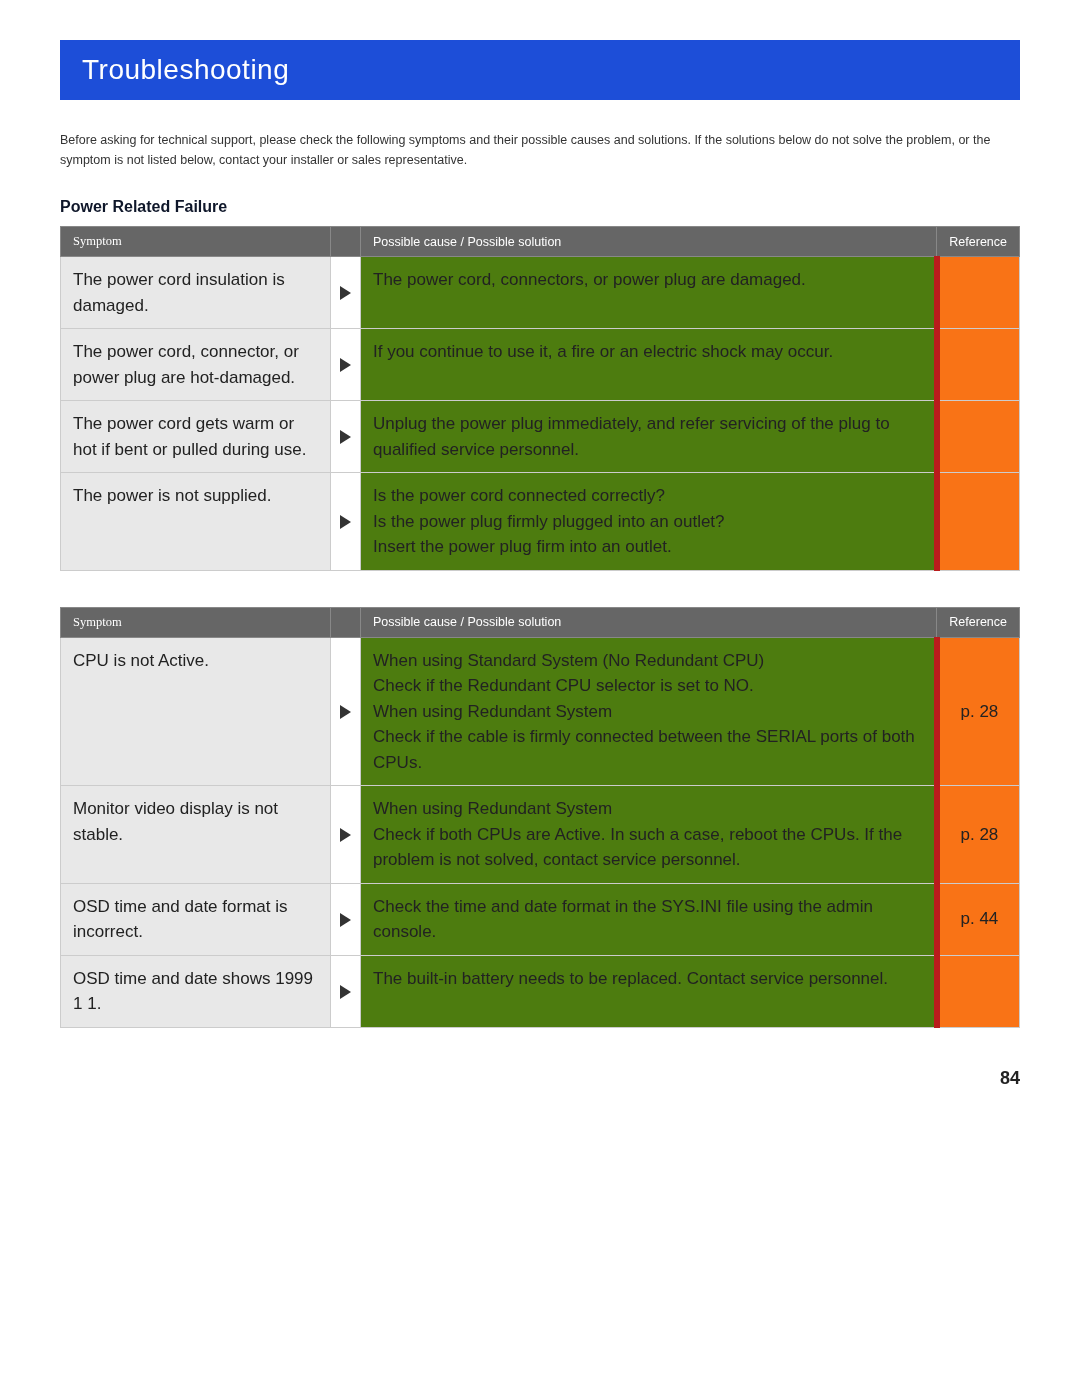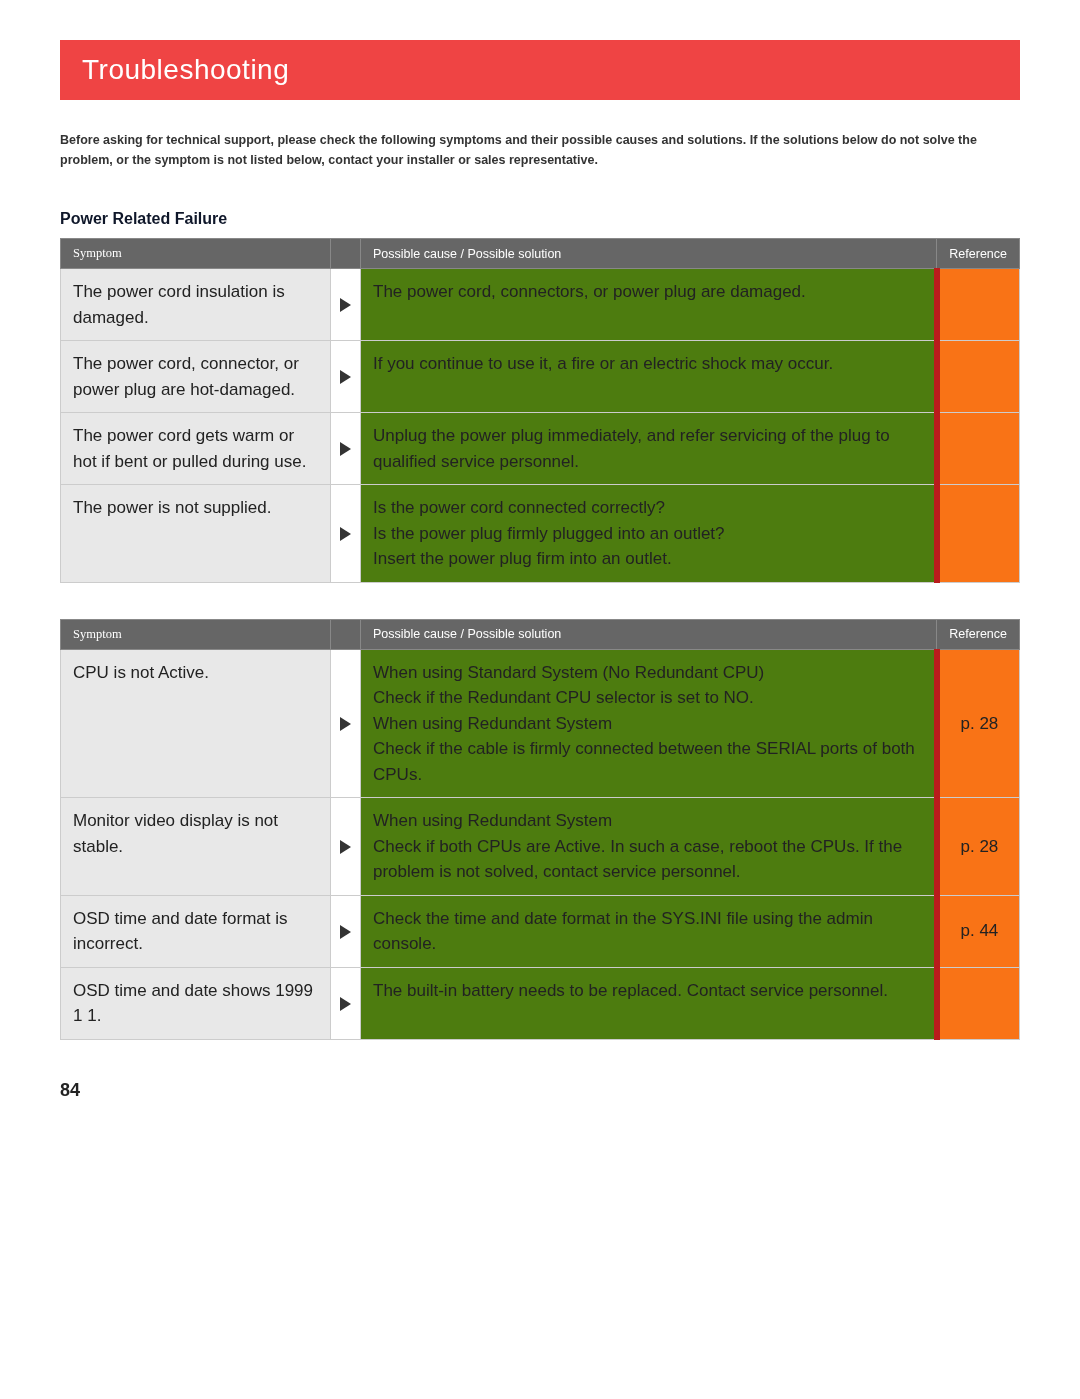--- a/index.html
+++ b/index.html
@@ -11,38 +11,37 @@
       width: 1080px;
       min-height: 1399px;
       padding: 0;
     }
 
     .page-wrapper {
       padding: 40px 60px 60px 60px;
     }
 
     .title-bar {
-      background: #ef4444;
+      background: #1d4ed8;
       padding: 14px 22px;
       margin-bottom: 30px;
     }
 
     .title-bar h1 {
       color: #fff;
       font-size: 28px;
       font-weight: normal;
       letter-spacing: 0.5px;
     }
 
     .intro-text {
       font-size: 12.5px;
       line-height: 1.6;
       color: #333;
-      margin-bottom: 40px;
-      font-weight: bold;
+      margin-bottom: 28px;
     }
 
     .section-title {
       font-size: 16px;
       font-weight: bold;
       margin-bottom: 10px;
       color: #0f172a;
     }
 
     
@@ -111,20 +110,21 @@
       text-align: center;
       vertical-align: middle;
       border-left: 6px solid #b91c1c;
     }
 
     .page-number {
       margin-top: 40px;
       font-size: 18px;
       font-weight: bold;
       color: #222;
+      text-align: right;
     }
 
     .arrow-symbol {
       display: inline-block;
       width: 0;
       height: 0;
       border-top: 7px solid transparent;
       border-bottom: 7px solid transparent;
       border-left: 11px solid #333;
       vertical-align: middle;

